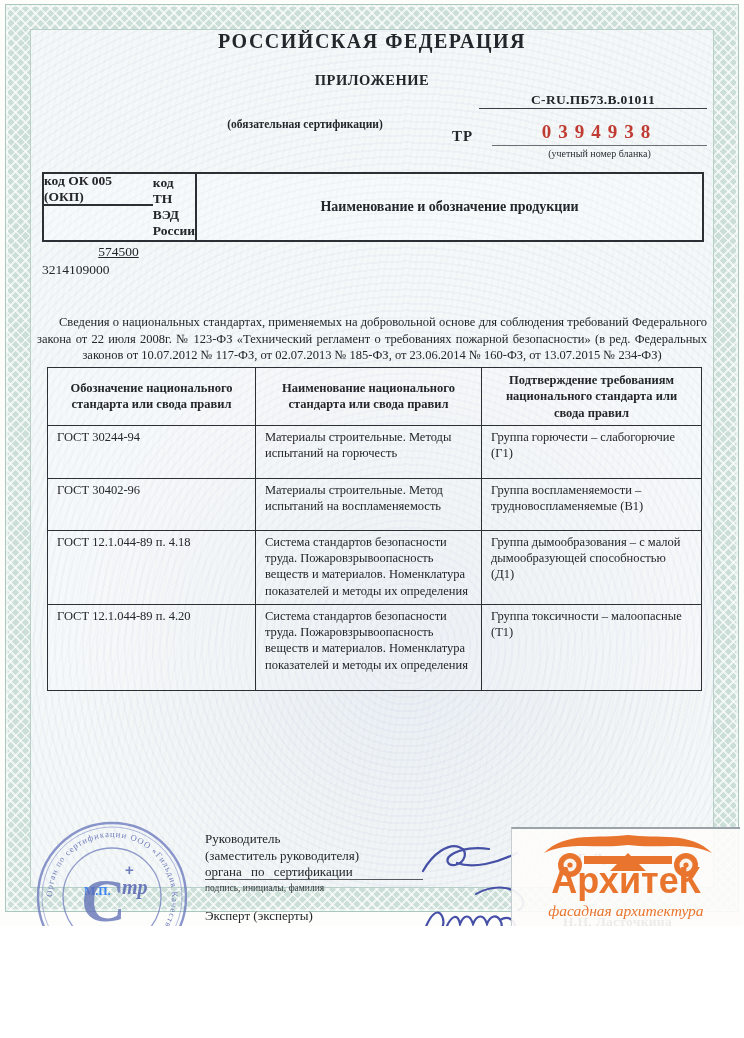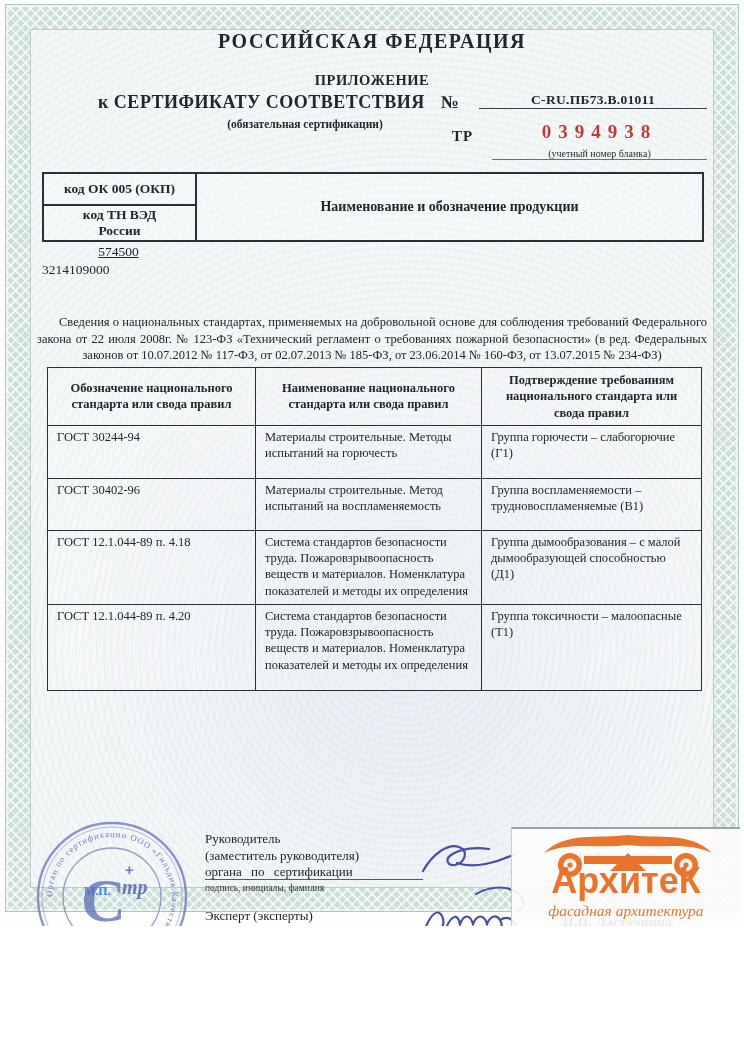--- a/index.html
+++ b/index.html
@@ -23,27 +23,27 @@
 
   .country{left:0;top:30px;width:744px;text-align:center;font-size:20px;font-weight:bold;letter-spacing:1.5px;}
   .appendix{left:0;top:72px;width:744px;text-align:center;font-size:14.5px;font-weight:bold;letter-spacing:.5px;}
   .title-line{left:98px;top:92px;font-size:18px;font-weight:bold;letter-spacing:.5px;white-space:nowrap;}
   .num-sign{margin-left:16px;}
   .cert-number{left:479px;top:92px;width:228px;text-align:center;font-size:13.5px;font-weight:bold;
                border-bottom:1.5px solid #3c3f44;letter-spacing:.3px;}
   .oblig{left:140px;top:118px;width:330px;text-align:center;font-size:11.5px;font-weight:bold;}
   .tr-label{left:452px;top:128px;font-size:15px;font-weight:bold;letter-spacing:1px;}
   .blank-number{left:492px;top:121px;width:215px;text-align:center;font-size:19px;font-weight:bold;
-                letter-spacing:7px;color:#c03b31;border-bottom:1px solid #6a6f74;padding-bottom:16px;}
+                letter-spacing:7px;color:#c03b31;border-bottom:1px solid #6a6f74;padding-bottom:2px;}
   .blank-caption{left:492px;top:148px;width:215px;text-align:center;font-size:10px;color:#2c2f33;}
 
   
   .codes{left:42px;top:172px;width:662px;height:70px;border:2px solid #2c3034;
          box-sizing:border-box;display:flex;background:rgba(255,255,255,.25);}
-  .codes-left{width:153px;border-right:2px solid #2c3034;display:flex;flex-direction:column;box-sizing:border-box;}
+  .codes-left{width:153px;border-right:2px solid #2c3034;display:flex;box-sizing:border-box;}
   .codes-okp{height:32px;border-bottom:2px solid #2c3034;display:flex;align-items:center;justify-content:center;
              font-size:13.5px;font-weight:bold;box-sizing:border-box;}
   .codes-tnved{flex:1;display:flex;flex-direction:column;align-items:center;justify-content:center;
                font-size:13.5px;font-weight:bold;line-height:1.2;}
   .codes-right{flex:1;display:flex;align-items:center;justify-content:center;font-size:14px;font-weight:bold;}
   .okp-value{left:42px;top:244px;width:153px;text-align:center;font-size:13.5px;text-decoration:underline;}
   .tnved-value{left:42px;top:262px;width:153px;text-align:left;font-size:13.5px;}
   .product-desc{left:213px;top:244px;width:494px;font-size:13.5px;line-height:1.35;}
 
   .intro{left:37px;top:294px;width:670px;font-size:12.5px;line-height:1.32;
@@ -89,21 +89,20 @@
 </style>
 </head>
 <body>
 
 <div class="page">
   <div class="frame"></div>
   <div class="inner"></div>
 
   <div class="abs country">РОССИЙСКАЯ ФЕДЕРАЦИЯ</div>
   <div class="abs appendix">ПРИЛОЖЕНИЕ</div>
-  <div class="abs title-line"><span>к СЕРТИФИКАТУ СООТВЕТСТВИЯ</span><span class="num-sign">№</span></div>
   <div class="abs cert-number">C-RU.ПБ73.В.01011</div>
   <div class="abs oblig">(обязательная сертификации)</div>
   <div class="abs tr-label">ТР</div>
   <div class="abs blank-number">0394938</div>
   <div class="abs blank-caption">(учетный номер бланка)</div>
 
   <div class="abs codes">
     <div class="codes-left">
       <div class="codes-okp">код ОК 005 (ОКП)</div>
       <div class="codes-tnved">

